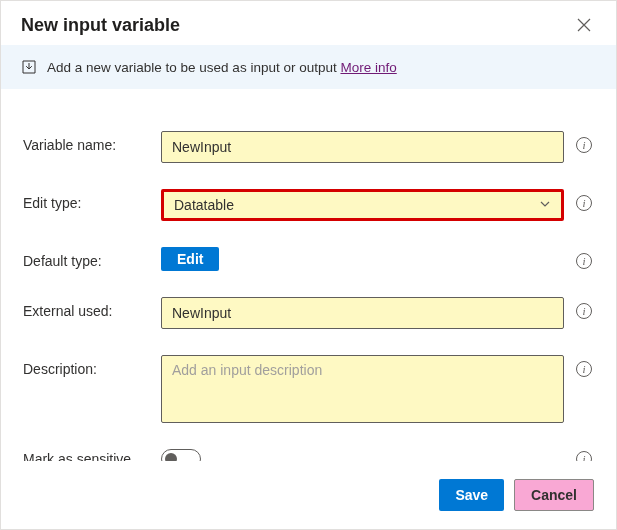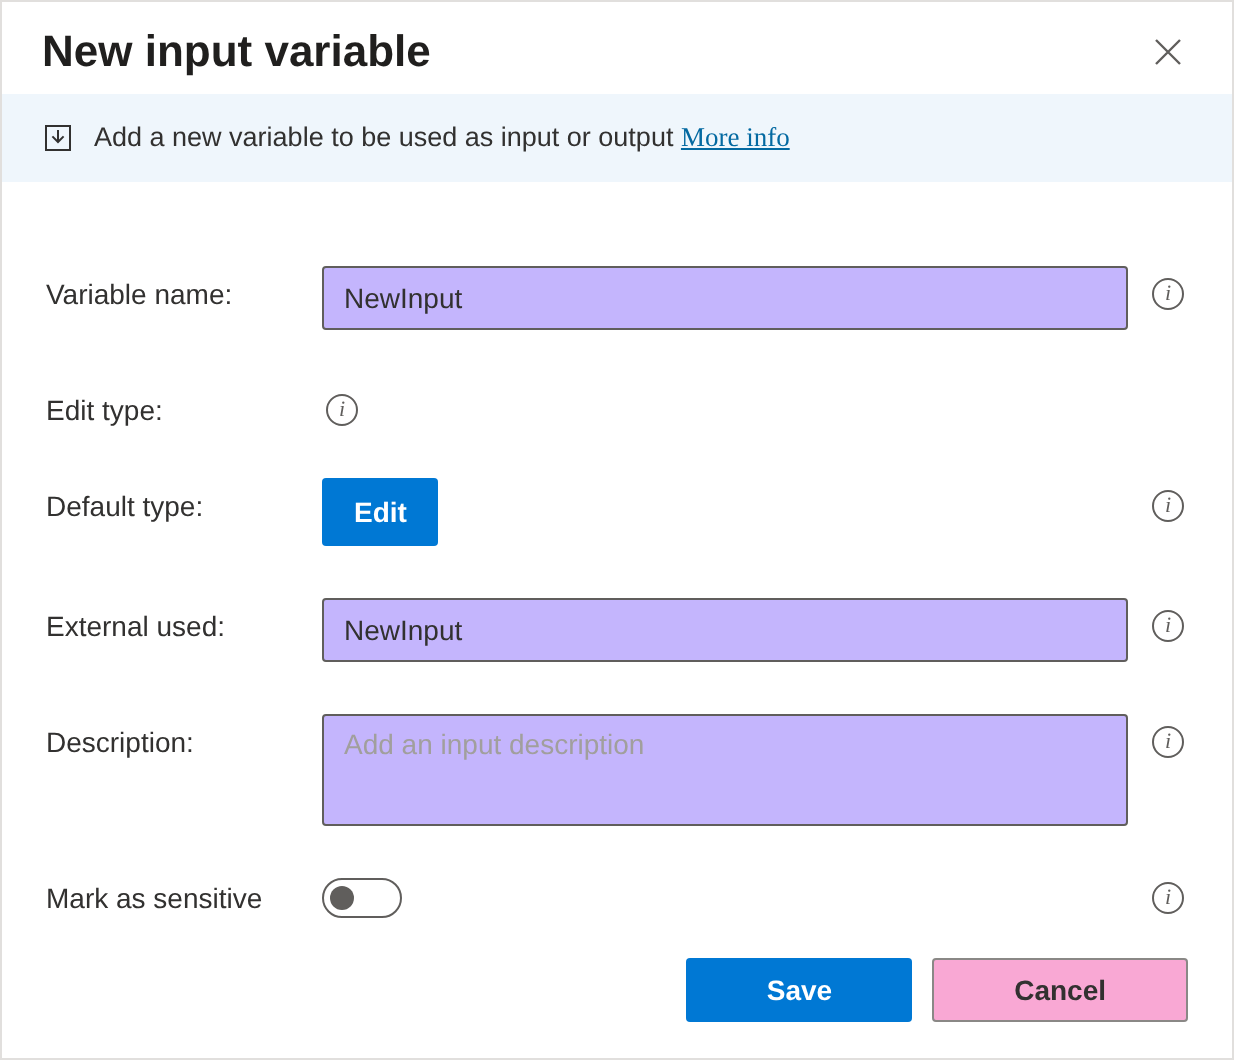--- a/index.html
+++ b/index.html
@@ -18,41 +18,41 @@
     display: flex;
     flex-direction: column;
   }
   .dlg-header {
     display: flex;
     align-items: center;
     justify-content: space-between;
     padding: 12px 20px 8px 20px;
   }
   .dlg-title {
-    font-size: 22px;
+    font-size: 18px;
     font-weight: 600;
     color: #201f1e;
   }
   .close-btn {
     width: 24px; height: 24px;
     display: flex; align-items: center; justify-content: center;
     cursor: pointer;
     color: #605e5c;
   }
   .banner {
     background: #eff6fc;
     margin: 0;
     padding: 14px 20px;
     display: flex;
     align-items: center;
     gap: 10px;
     font-size: 13.5px;
     color: #323130;
   }
-  .banner a { color: #0369a1; text-decoration: underline; font-family: Liberation Serif, serif; }
+  .banner a { color: #701a75; text-decoration: underline; }
   .banner-icon svg { display: block; }
   .form {
     padding: 42px 22px 4px 22px;
     flex: 1;
     overflow: auto;
   }
   .row {
     display: flex;
     align-items: flex-start;
     margin-bottom: 26px;
@@ -94,45 +94,45 @@
     color: #605e5c;
     cursor: pointer;
   }
   .input, .select, .textarea {
     width: 100%;
     border: 1px solid #605e5c;
     border-radius: 2px;
     padding: 6px 10px;
     font-size: 14px;
     font-family: inherit;
-    background: #c4b5fd;
+    background: #fef9c3;
     color: #323130;
     outline: none;
     height: 32px;
     display: flex;
     align-items: center;
   }
   .textarea {
-    height: 56px;
+    height: 68px;
     resize: none;
   }
   .textarea::placeholder { color: #a19f9d; }
   .select {
     justify-content: space-between;
     cursor: pointer;
   }
   .chev { color: #605e5c; }
   .highlight-red { border: 3px solid #d40000; }
   .edit-btn {
     background: #0078d4;
     color: #fff;
     border: none;
     border-radius: 2px;
     padding: 0 16px;
-    height: 34px;
+    height: 24px;
     font-size: 14px;
     font-weight: 600;
     cursor: pointer;
     flex: none;
   }
   .placeholder-text { color: #605e5c; }
   
   .toggle {
     width: 40px; height: 20px;
     border-radius: 10px;
@@ -146,21 +146,21 @@
     position: absolute; top: 3px; left: 3px;
   }
   .footer {
     display: flex;
     justify-content: flex-end;
     gap: 10px;
     padding: 18px 22px;
   }
   .btn {
     height: 32px;
-    padding: 0 40px;
+    padding: 0 16px;
     border-radius: 2px;
     font-size: 14px;
     font-weight: 600;
     cursor: pointer;
   }
   .btn.primary {
     background: #0078d4; color: #fff; border: none;
   }
   .btn.secondary {
     background: #f9a8d4; color: #323130; border: 1px solid #8a8886;
@@ -200,20 +200,30 @@
       <div class="field-col">
         <input class="input" value="NewInput" style="">
       </div>
       <div class="info-col">
           <span class="info-badge">i</span>
         </div>
     </div>
 
     <div class="row">
       <div class="label-col">Edit type:</div>
+      <div class="field-col">
+        <div class="select highlight-red">
+          <span>Datatable</span>
+          <span class="chev">
+            <svg width="12" height="12" viewBox="0 0 12 12">
+                <path d="M2 4 L6 8 L10 4" fill="none" stroke="#605e5c" stroke-width="1.2"></path>
+              </svg>
+          </span>
+        </div>
+      </div>
       <div class="info-col">
           <span class="info-badge">i</span>
         </div>
     </div>
 
     <div class="row">
       <div class="label-col">Default type:</div>
       <div class="field-col">
         <button class="edit-btn">Edit</button>
       </div>

